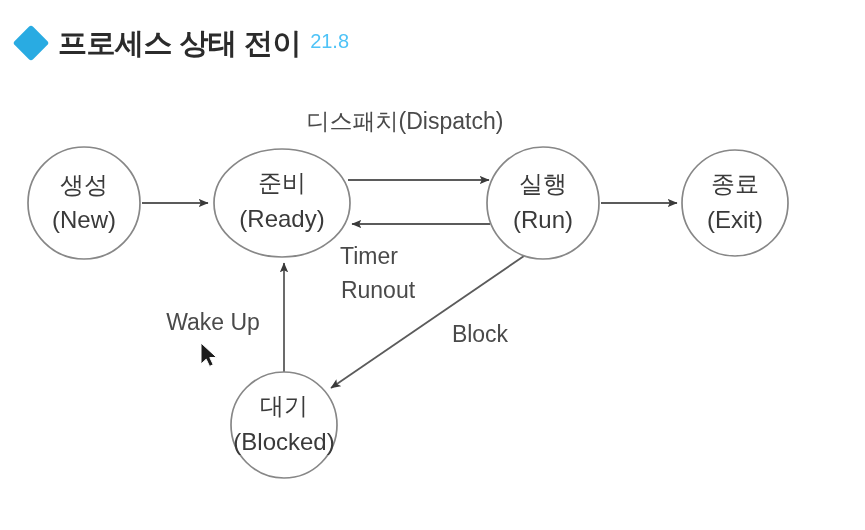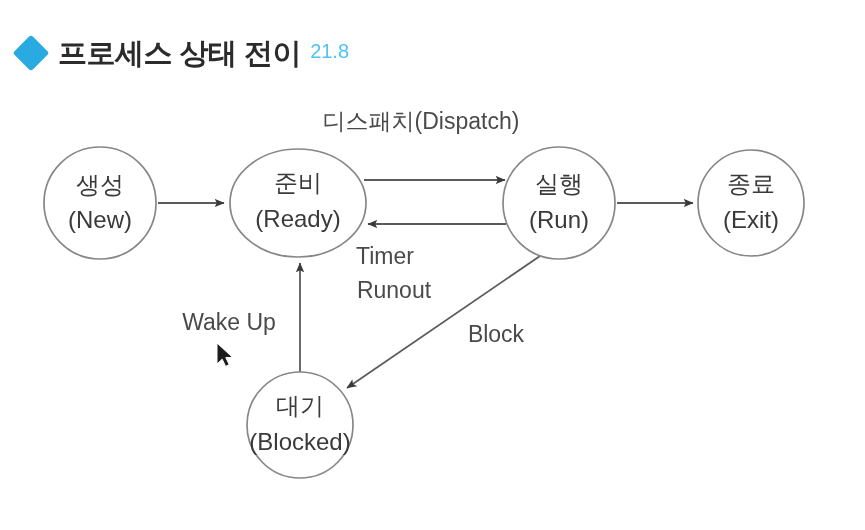--- a/index.html
+++ b/index.html
@@ -18,21 +18,21 @@
   #slide {
     position: absolute;
     inset: 0;
     background: #ffffff;
   }
 
   
   .title-row {
     position: absolute;
     left: 18px;
-    top: 26px;
+    top: 16px;
     height: 54px;
     display: flex;
     align-items: center;
     gap: 14px;
   }
   .bullet-diamond {
     width: 26px;
     height: 26px;
     background: #29abe2;
     transform: rotate(45deg);
@@ -53,21 +53,21 @@
     color: #4fc3f7;
     margin-left: 9px;
     position: relative;
     top: -5px;
     letter-spacing: 0px;
   }
 
   
   #diagram {
     position: absolute;
-    left: 16px;
+    left: 0;
     top: 60px;
     width: 759px;
     height: 470px;
   }
   #diagram svg { display: block; }
 
   .node-shape {
     fill: #ffffff;
     stroke: #878787;
     stroke-width: 1.7;

